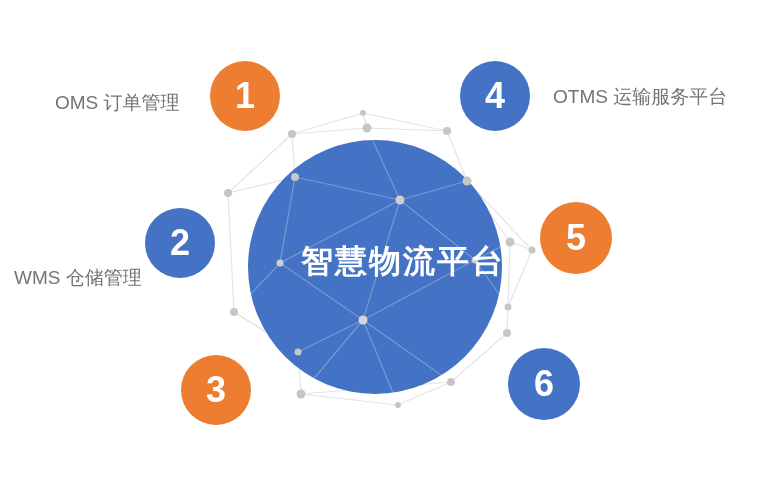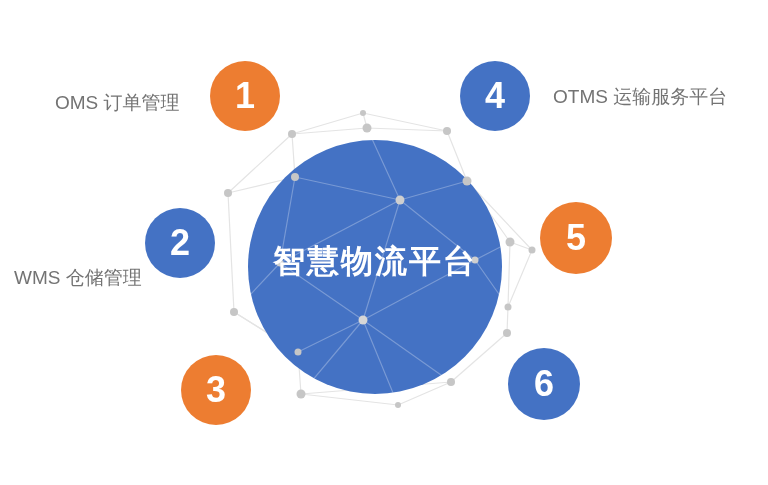--- a/index.html
+++ b/index.html
@@ -8,21 +8,21 @@
     width: 768px; height: 485px;
     background: #ffffff;
     overflow: hidden;
     font-family: "Liberation Sans", "DejaVu Sans", sans-serif;
   }
   #mesh { position: absolute; left: 0; top: 0; }
 
   .center-label {
     position: absolute;
     left: 245px; top: 240px; width: 260px;
-    text-align: center;
+    text-align: right;
     font-size: 32px; font-weight: 700;
     letter-spacing: 2px;
     color: #ffffff;
     white-space: nowrap;
   }
 
   .sat-circle {
     position: absolute;
     width: 70px; height: 70px;
     border-radius: 50%;

